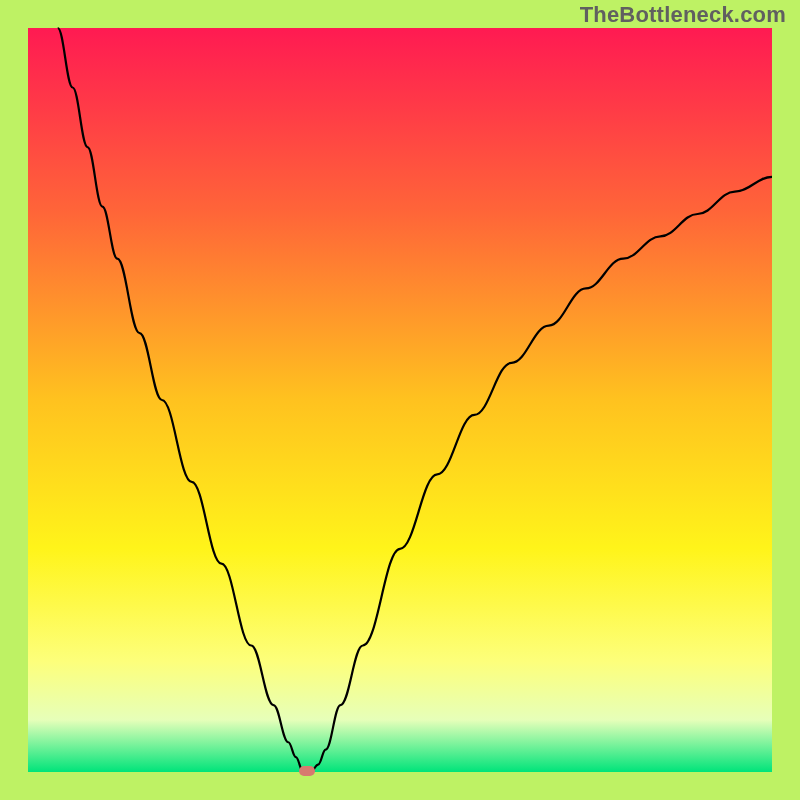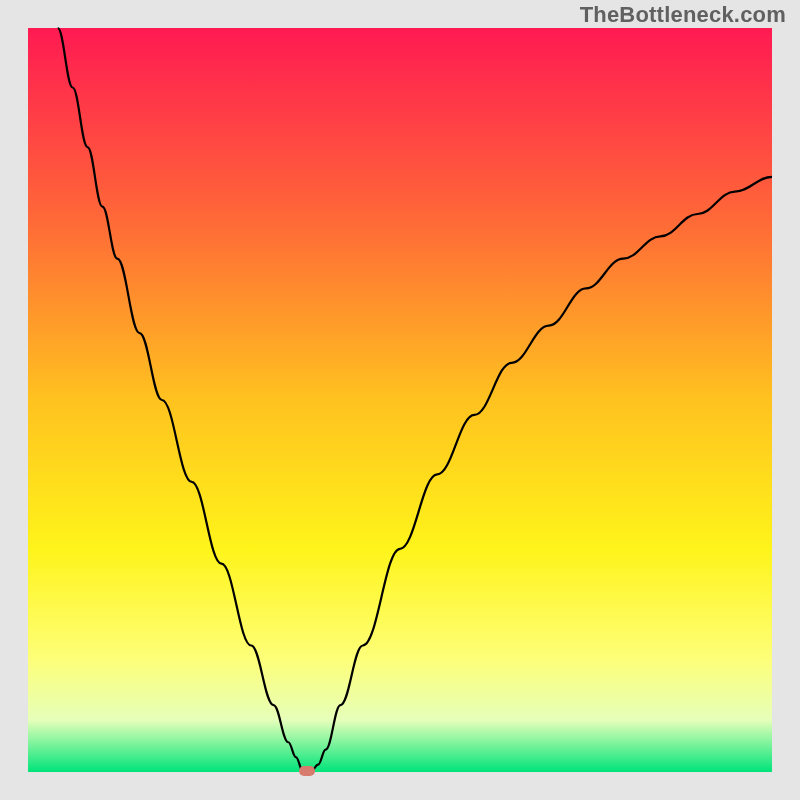--- a/index.html
+++ b/index.html
@@ -8,21 +8,21 @@
     width: 800px;
     height: 800px;
     background: #000;
     font-family: Arial, Helvetica, sans-serif;
     overflow: hidden;
   }
   .frame {
     position: relative;
     width: 800px;
     height: 800px;
-    background: #e5e5e5;
+    background: #bef264;
   }
   .watermark {
     position: absolute;
     top: 2px;
     right: 14px;
     color: #606060;
     font-size: 22px;
     font-weight: 600;
     letter-spacing: 0.2px;
     z-index: 10;

